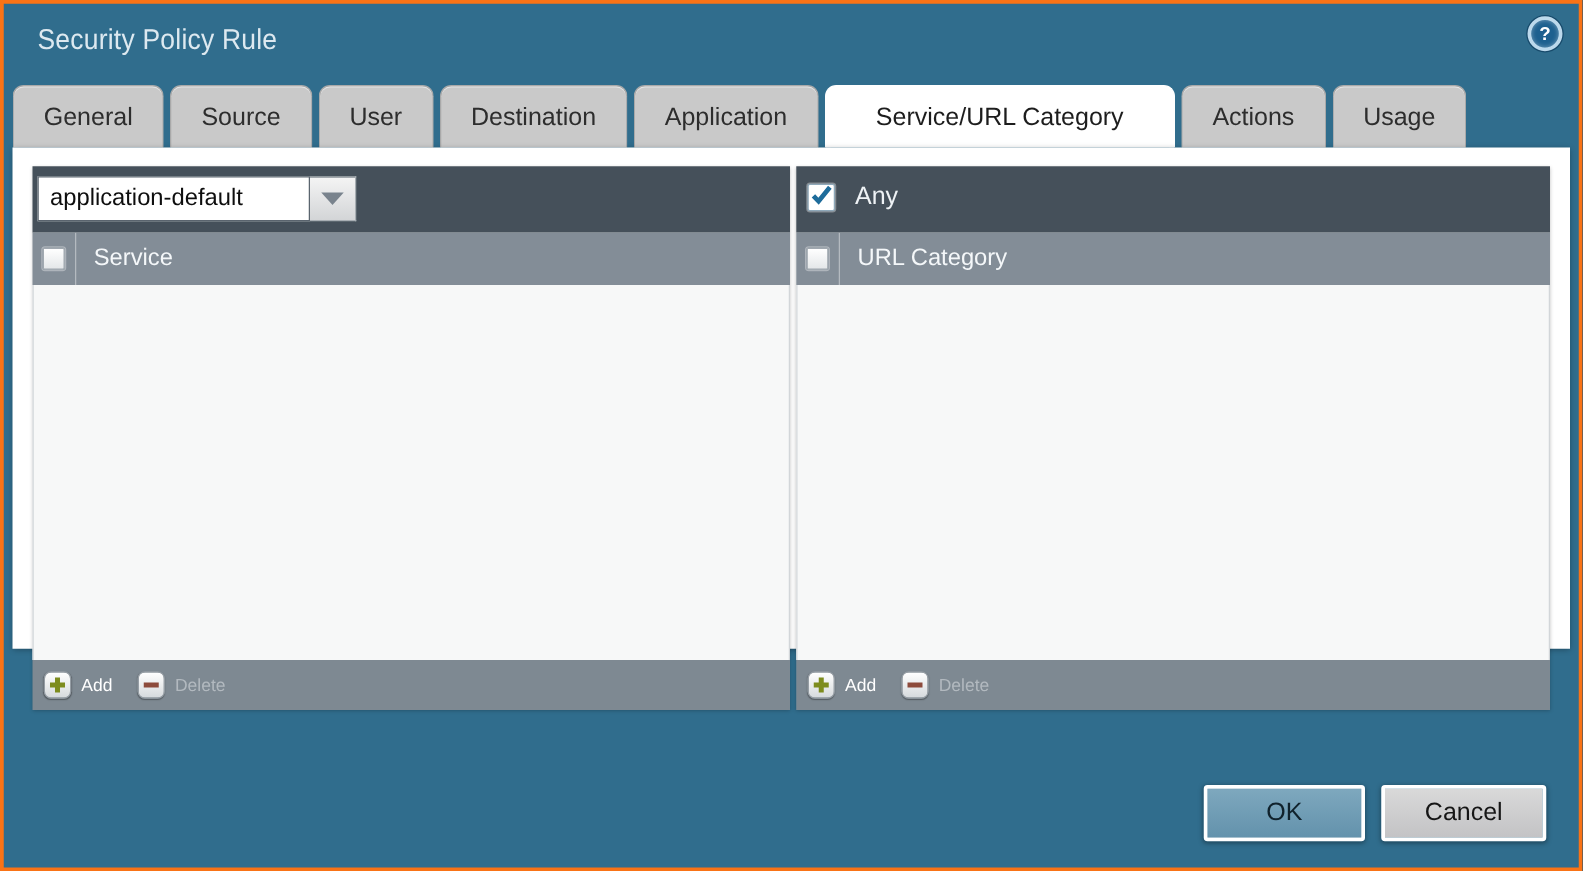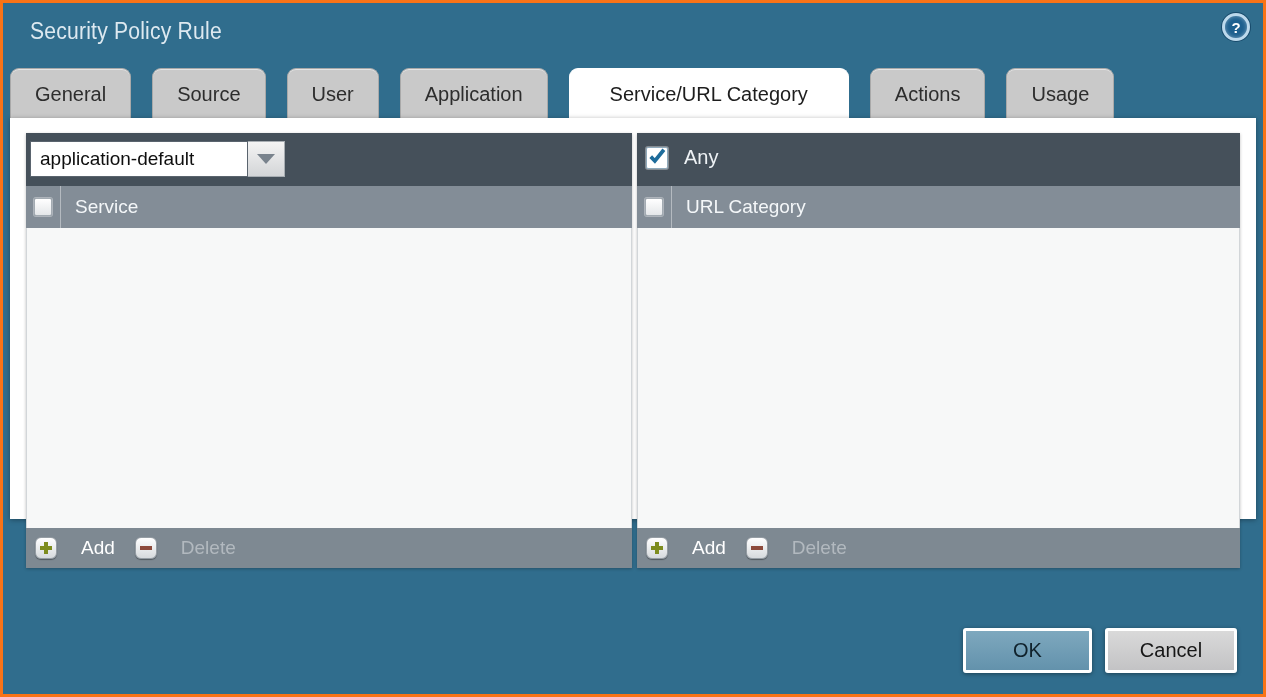--- a/index.html
+++ b/index.html
@@ -24,21 +24,21 @@
     background:#1d608f; border:3px solid #bcd9ec;
     box-shadow:0 0 0 1px #174a6b, 0 0 4px rgba(255,255,255,.4) inset;
     color:#fff; font-size:15px; font-weight:bold;
     display:flex; align-items:center; justify-content:center;
     cursor:pointer;
   }
 
   
   .tabs {
     position:absolute; left:7px; top:65px; height:50px;
-    display:flex; gap:21px; align-items:flex-end;
+    display:flex; gap:5px; align-items:flex-end;
   }
   .tab {
     height:50px; line-height:50px;
     padding:0 24px;
     background:#c9c9c9;
     border:1px solid #a9a9a9; border-bottom:none;
     border-radius:9px 9px 0 0;
     font-size:20px; color:#2d2d2d;
     transform-origin:center bottom;
     cursor:pointer; white-space:nowrap;
@@ -128,21 +128,21 @@
   .tri-up {
     width:0; height:0; margin-left:9px;
     border-left:9px solid transparent; border-right:9px solid transparent;
     border-bottom:10px solid #5d6membre770;
   }
   .tri-up.light { border-bottom-color:#666f79; }
   .tri-up.dark  { border-bottom-color:#3c4650; }
 
   
   .tool-btn { display:flex; align-items:center; gap:8px; cursor:pointer; }
-  .tool-btn .tb-label { font-size:19px; color:#ffffff;margin-left:16px; }
+  .tool-btn .tb-label { font-size:14px; color:#ffffff; }
   .tool-btn.disabled .tb-label { color:#b2b9bf; }
   .tb-icon {
     width:22px; height:22px; border-radius:6px; position:relative;
     background:linear-gradient(180deg,#ffffff,#d6dadd);
     border:1px solid #959da4;
     box-shadow:0 1px 1px rgba(0,0,0,.35);
     flex:none;
   }
   .tb-icon::before {
     content:""; position:absolute; left:4px; top:8px; width:12px; height:4px;
@@ -178,20 +178,21 @@
 
 <div class="screen">
 
   <div class="title">Security Policy Rule</div>
   <div class="help-icon">?</div>
 
   <div class="tabs">
     <div class="tab">General</div>
     <div class="tab">Source</div>
     <div class="tab">User</div>
+    <div class="tab">Destination</div>
     <div class="tab">Application</div>
     <div class="tab active">Service/URL Category</div>
     <div class="tab">Actions</div>
     <div class="tab">Usage</div>
   </div>
 
   <div class="content">
 
     <div class="panel panel-left">
       <div class="panel-topbar">

